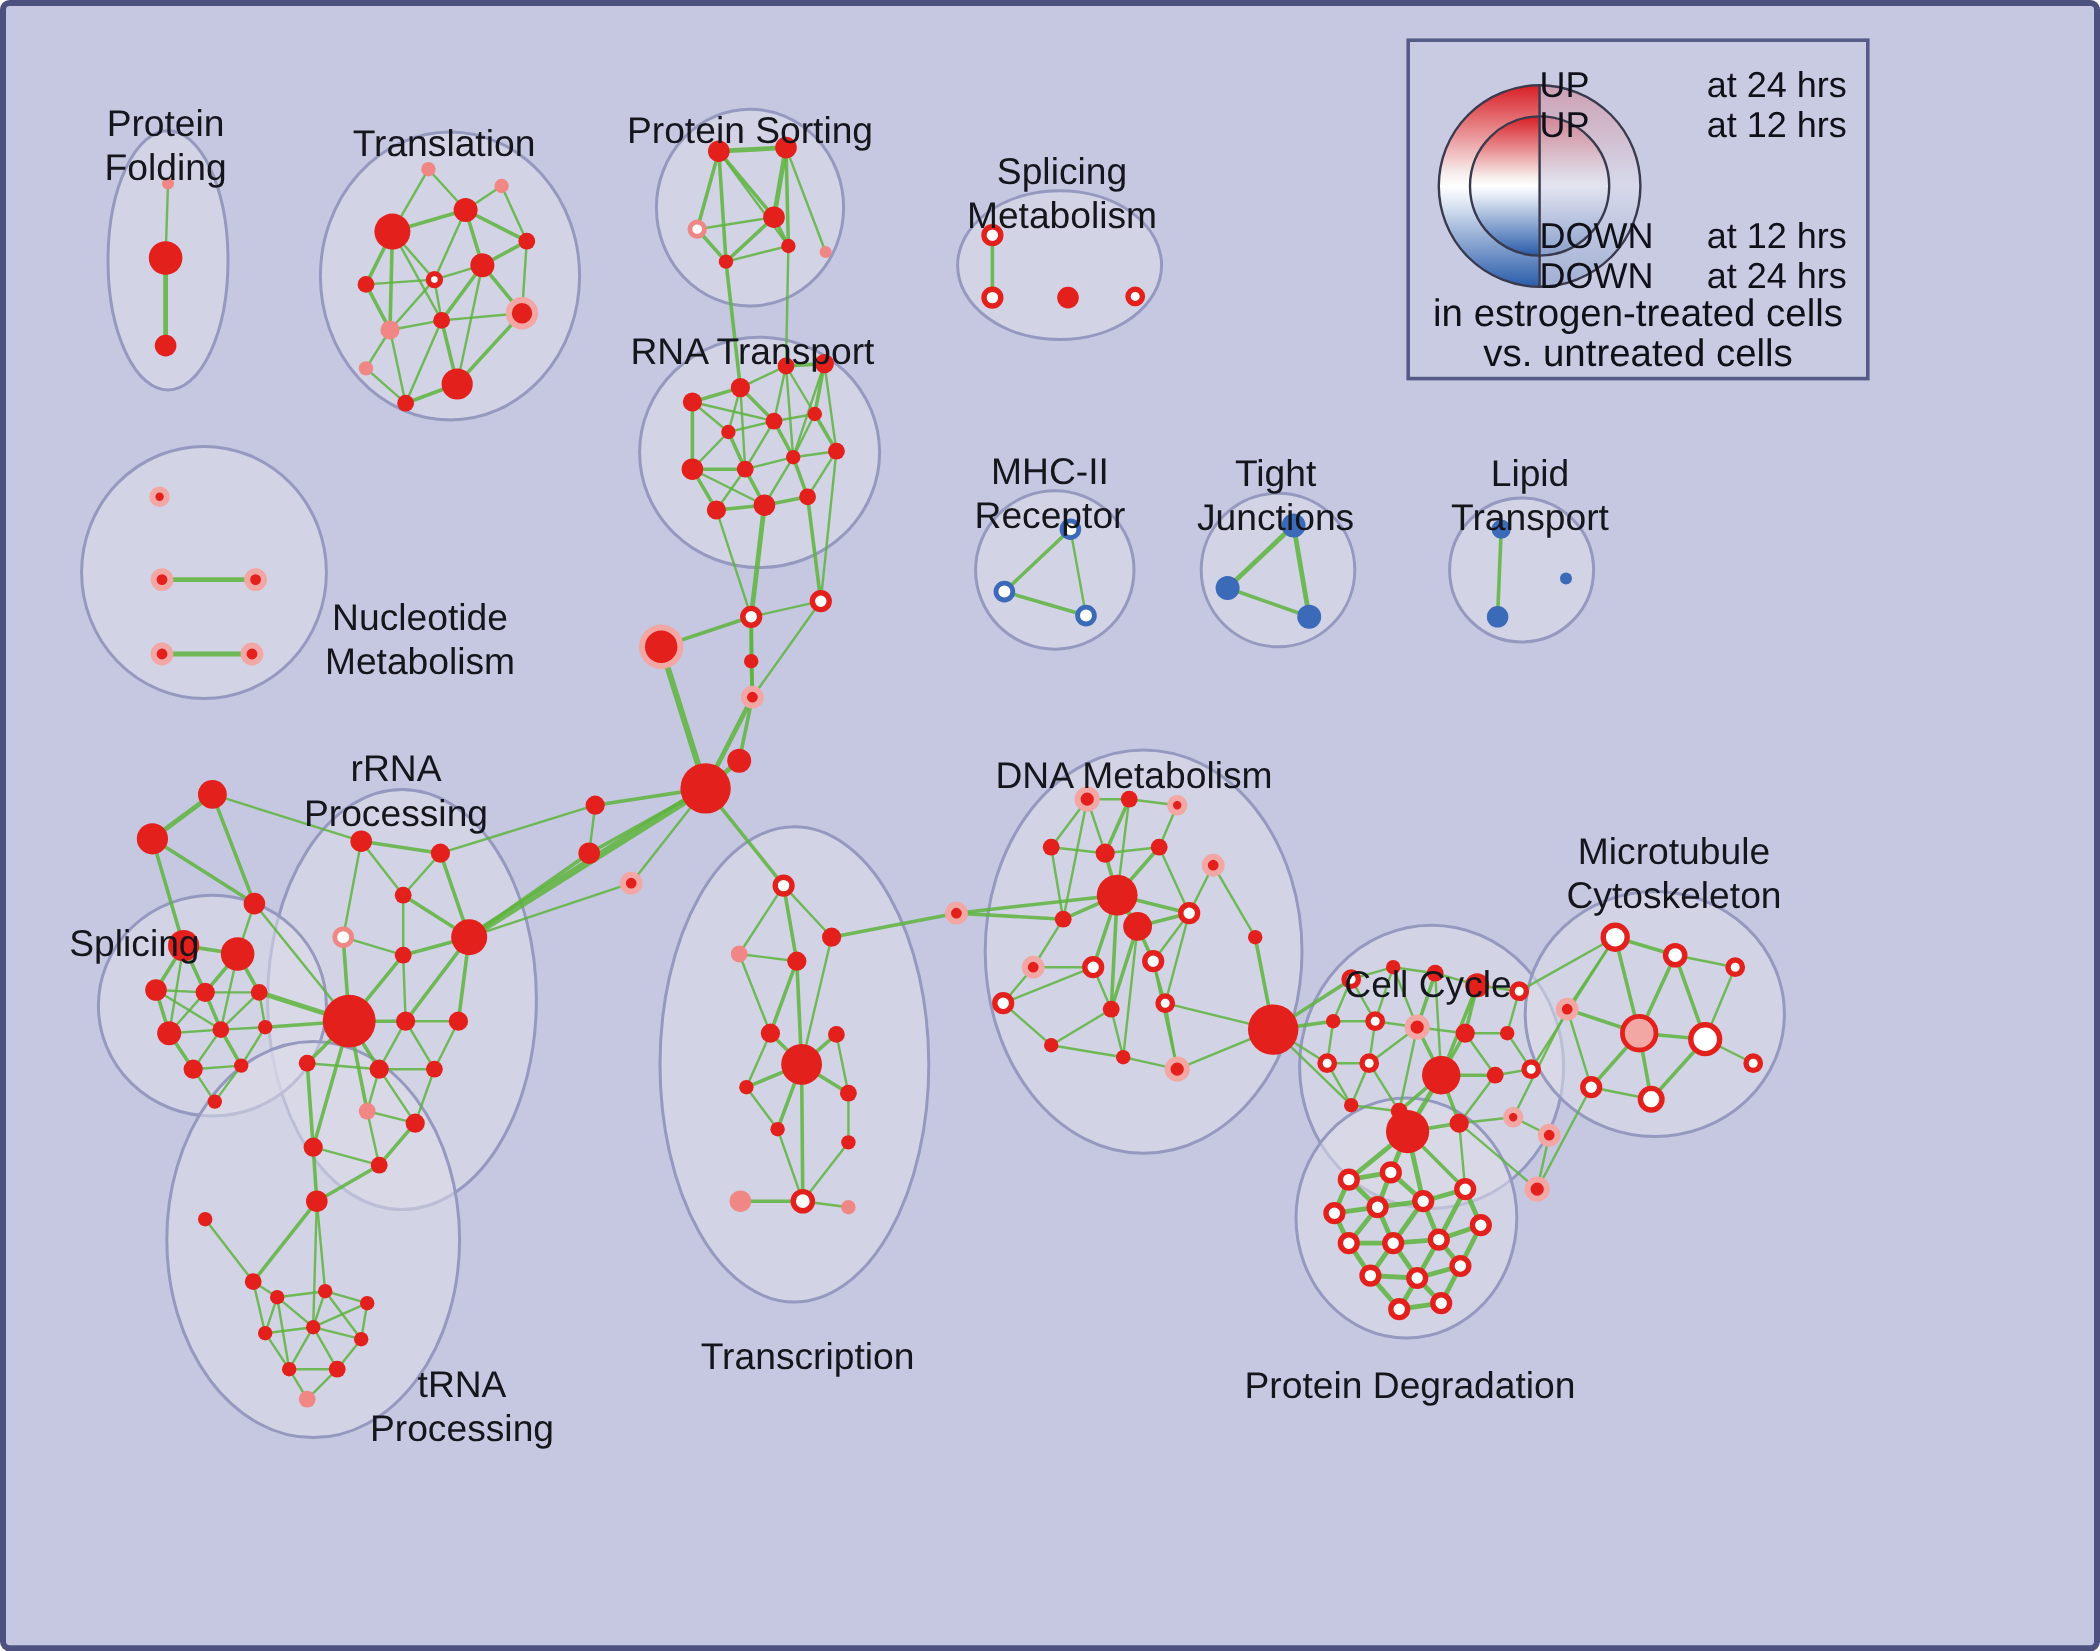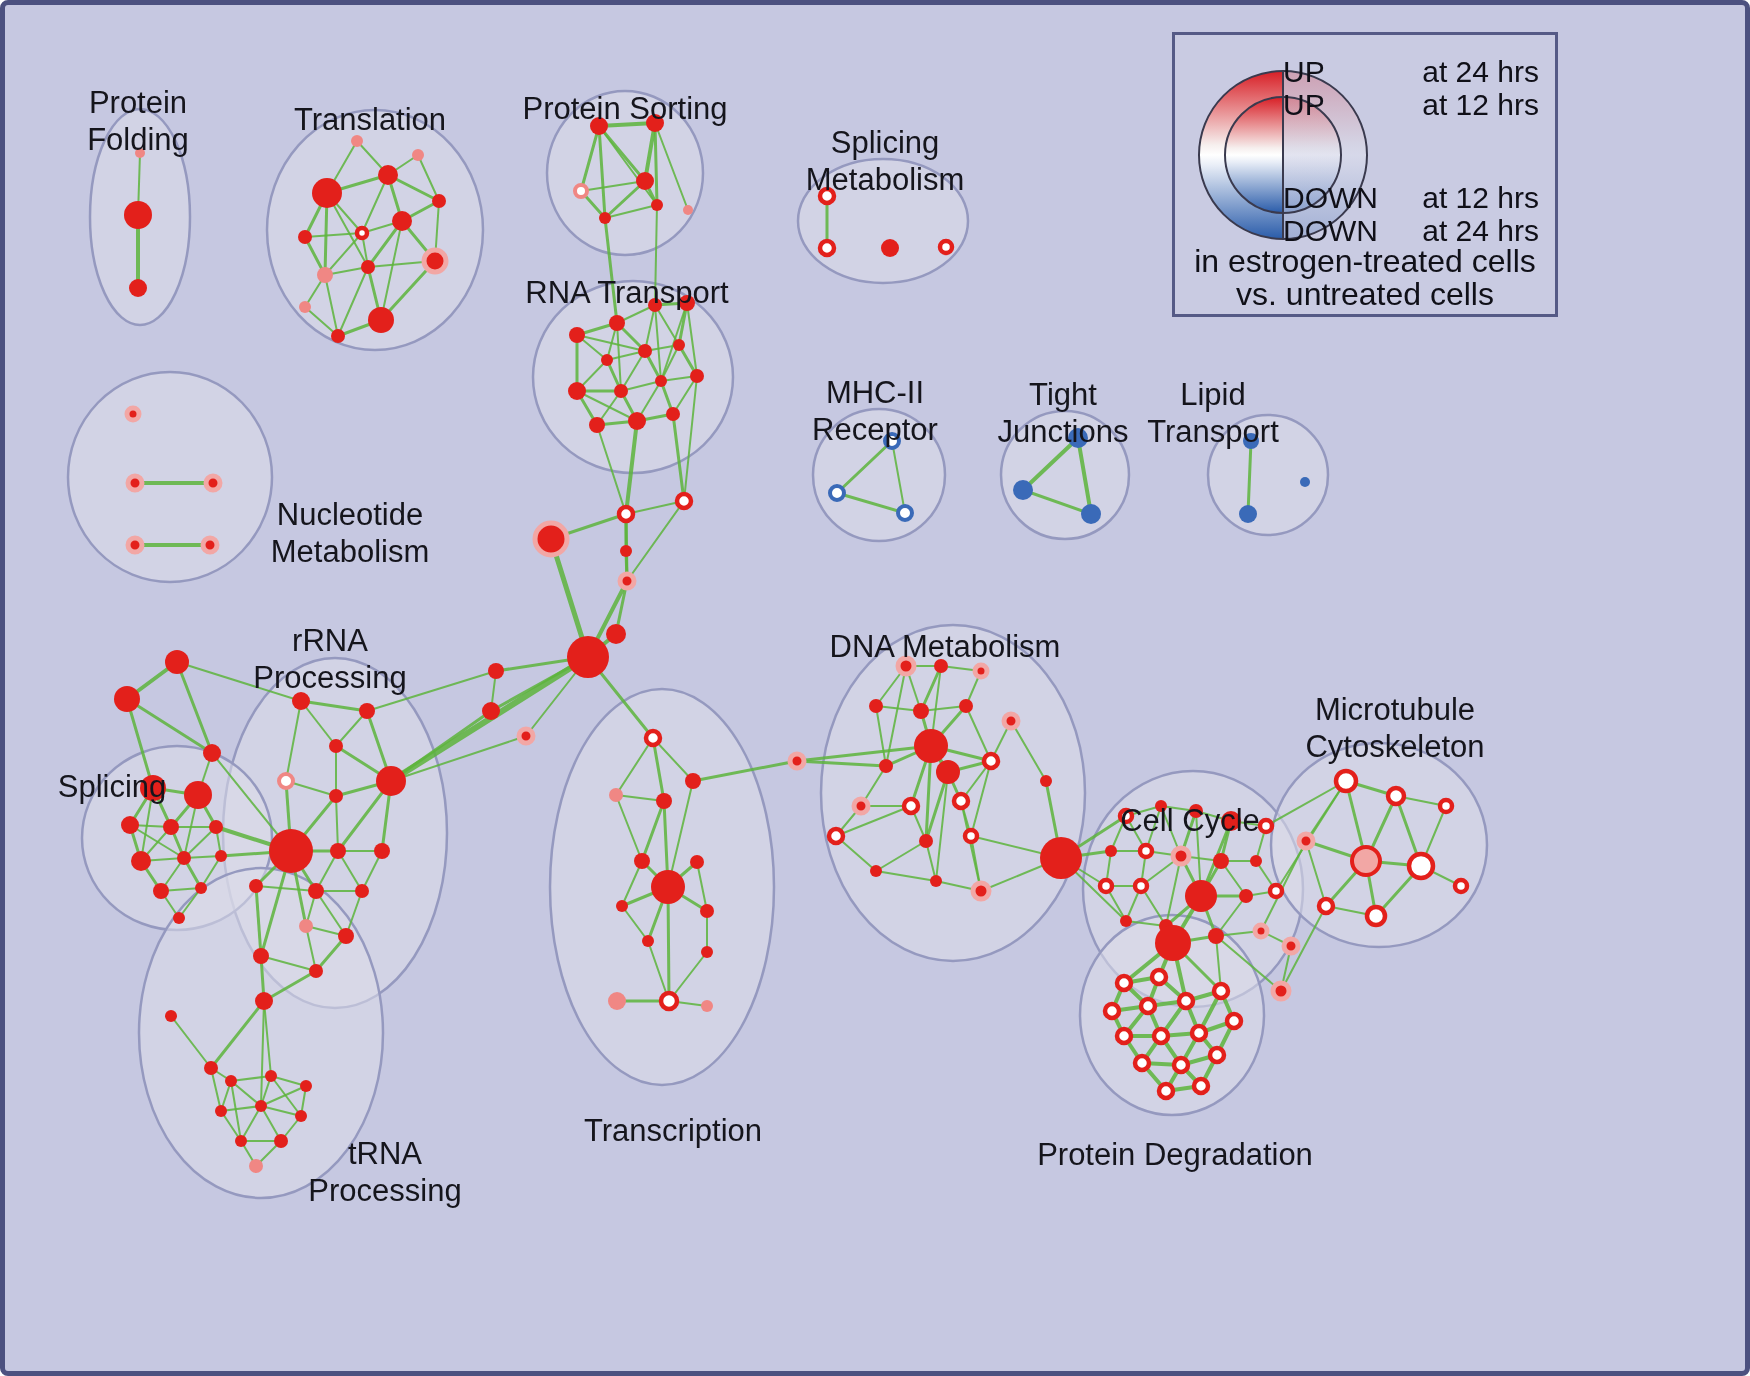--- a/index.html
+++ b/index.html
@@ -634,21 +634,21 @@
     <div>RNA Transport</div>
   </div>
   <div class="cluster-label" style="left:870px;top:328px">
     <div>MHC-II</div>
     <div>Receptor</div>
   </div>
   <div class="cluster-label" style="left:1058px;top:330px">
     <div>Tight</div>
     <div>Junctions</div>
   </div>
-  <div class="cluster-label" style="left:1208px;top:330px">
+  <div class="cluster-label" style="left:1270px;top:330px">
     <div>Lipid</div>
     <div>Transport</div>
   </div>
   <div class="cluster-label" style="left:345px;top:450px">
     <div>Nucleotide</div>
     <div>Metabolism</div>
   </div>
   <div class="cluster-label" style="left:325px;top:576px">
     <div>rRNA</div>
     <div>Processing</div>

